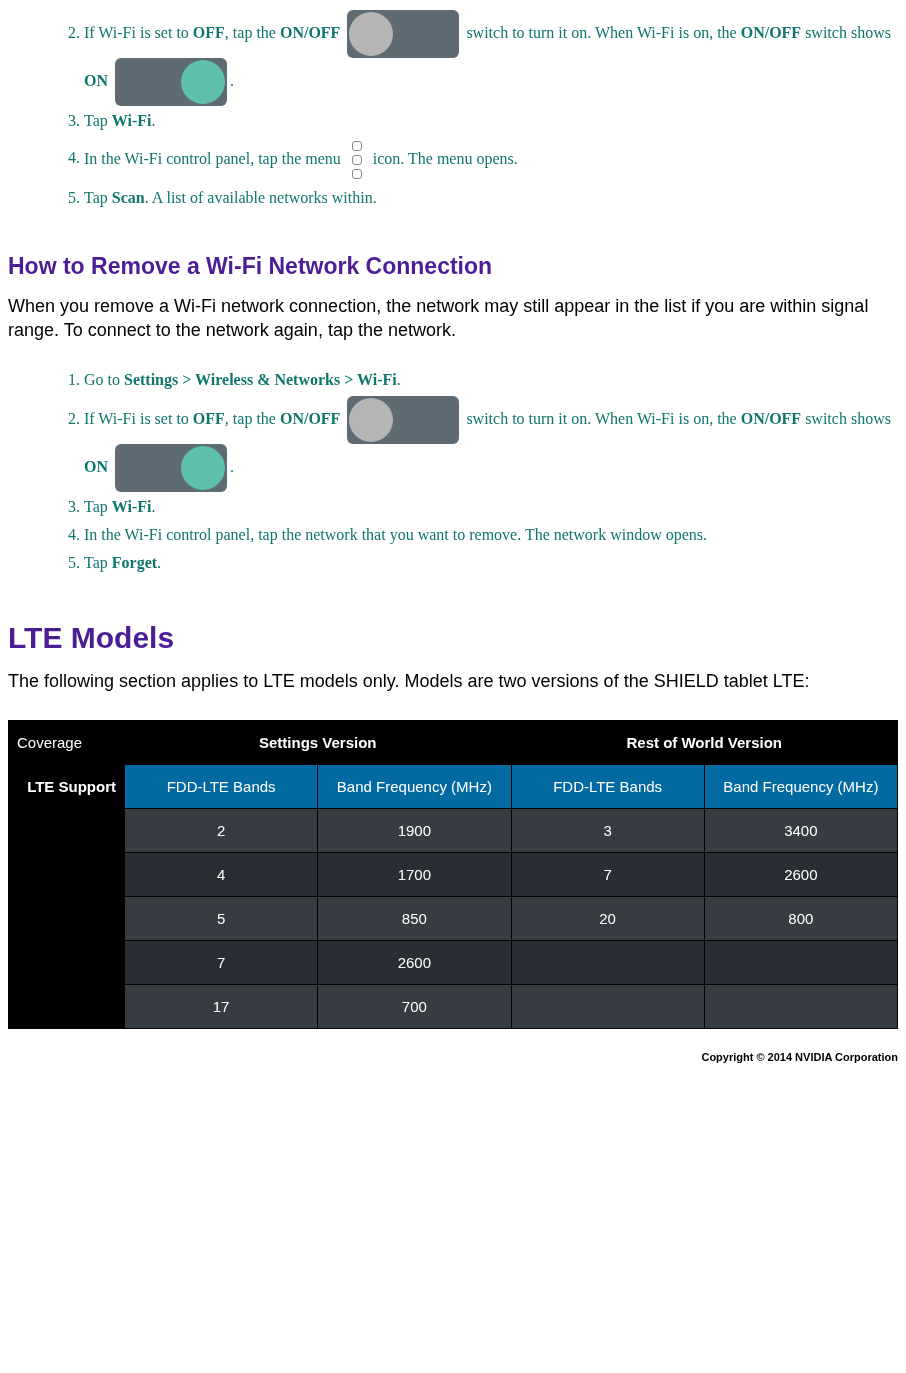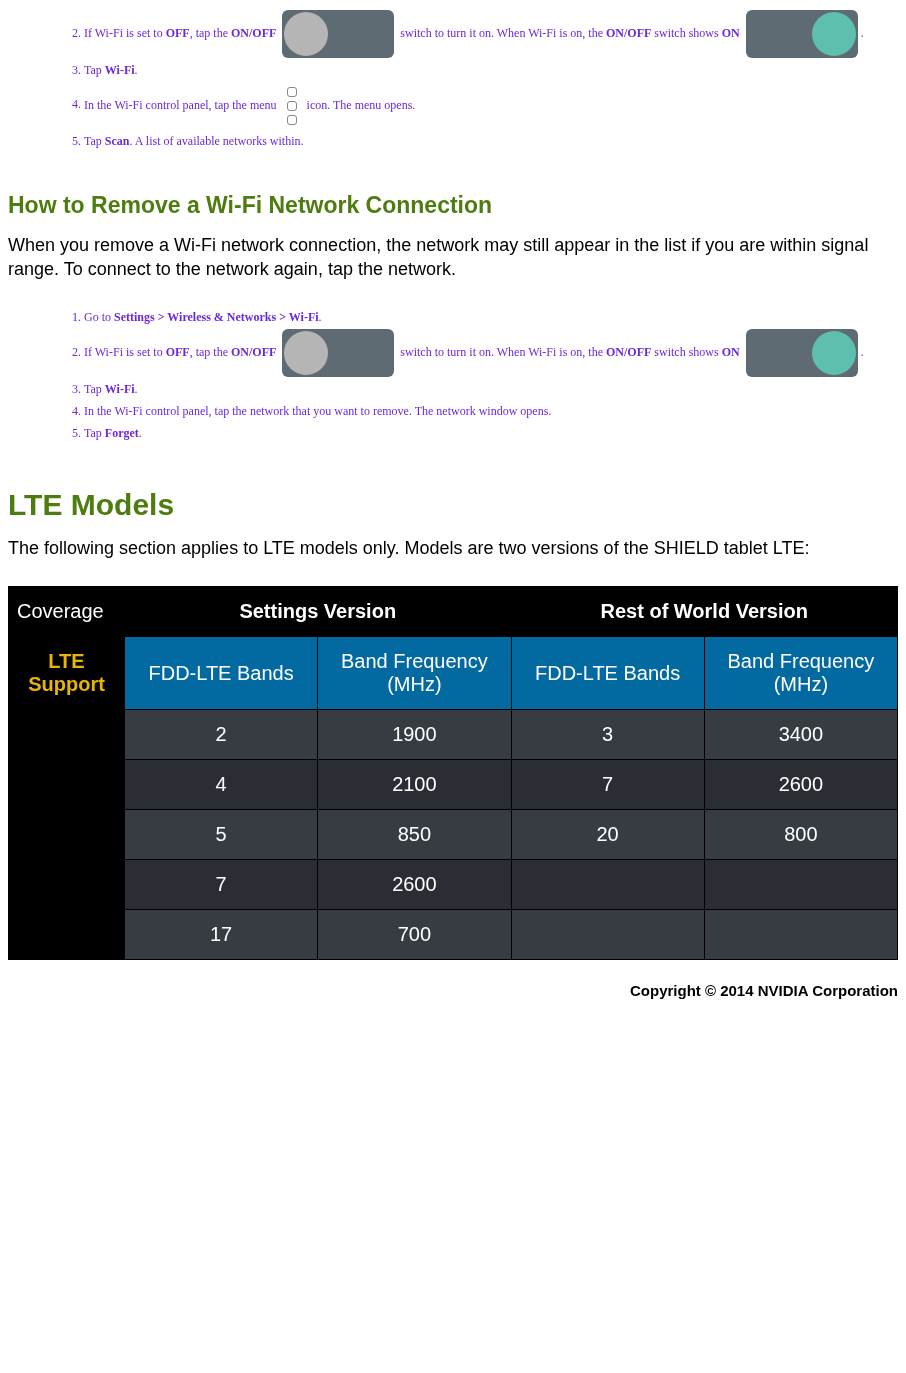--- a/index.html
+++ b/index.html
@@ -6,22 +6,22 @@
     body {
       font-family: Arial, Helvetica, sans-serif;
       background: #fff;
       color: #000;
       width: 906px;
       padding: 10px 8px;
     }
     ol { list-style-position: outside; padding-left: 76px; }
     ol li {
       font-family: Georgia, 'Times New Roman', serif;
-      font-size: 12px;
-      color: #6d28d9;
+      font-size: 16px;
+      color: #0f766e;
       line-height: 1.55;
       margin-bottom: 3px;
     }
     ol li strong { font-weight: bold; }
     .toggle-off, .toggle-on {
       display: inline-block;
       width: 112px; height: 48px;
       border-radius: 6px;
       vertical-align: middle;
       position: relative;
@@ -56,21 +56,21 @@
     .menu-dots span {
       display: block;
       width: 10px; height: 10px;
       border: 1.5px solid #888;
       border-radius: 3px;
       margin: 4px auto;
     }
     h2.section-title {
       font-family: Arial, Helvetica, sans-serif;
       font-weight: bold;
-      color: #4d7c0f;
+      color: #4c1d95;
       font-size: 23px;
       margin-top: 42px;
       margin-bottom: 14px;
     }
     h2.section-title.lte { font-size: 30px; margin-top: 46px; }
     p.intro {
       font-family: Arial, Helvetica, sans-serif;
       font-size: 18px;
       color: #000;
       line-height: 1.35;
@@ -79,41 +79,41 @@
     table.lte {
       width: 100%;
       border-collapse: collapse;
       table-layout: fixed;
       margin-top: 6px;
     }
     table.lte th, table.lte td {
       border: 1px solid #000;
       padding: 13px 8px;
       font-family: Arial, Helvetica, sans-serif;
-      font-size: 20px;
+      font-size: 15px;
       text-align: center;
       vertical-align: middle;
     }
     table.lte td.left-label, table.lte th.left-label {
       text-align: left;
       font-weight: normal;
       width: 116px;
     }
     table.lte tr.r1 th { background: #000; color: #fff; }
     table.lte tr.r1 th.cov { font-weight: normal; }
     table.lte tr.r1 th.ver { font-weight: bold; }
     table.lte tr.r2 th { background: #0369a1; color: #fff; font-weight: normal; }
-    table.lte tr.r2 th.lte-sup { background: #000; color: #eab308; font-weight: bold; text-align: center; }
+    table.lte tr.r2 th.lte-sup { background: #000; color: #ffffff; font-weight: bold; text-align: right; }
     table.lte td.dark1 { background: #373b42; color: #fff; }
     table.lte td.dark2 { background: #2a2e34; color: #fff; }
     table.lte td.black { background: #000; color: #fff; }
     .copyright {
       text-align: right;
       font-family: Arial, Helvetica, sans-serif;
-      font-size: 15px;
+      font-size: 11px;
       font-weight: bold;
       color: #000;
       margin-top: 22px;
     }
   </style>
 </head>
 <body>
 
 <ol start="2">
   <li>
@@ -174,21 +174,21 @@
   </tr>
   <tr>
     <td class="black left-label" rowspan="5"></td>
     <td class="dark1">2</td>
     <td class="dark1">1900</td>
     <td class="dark1">3</td>
     <td class="dark1">3400</td>
   </tr>
   <tr>
     <td class="dark2">4</td>
-    <td class="dark2">2100</td>
+    <td class="dark2">1700</td>
     <td class="dark2">7</td>
     <td class="dark2">2600</td>
   </tr>
   <tr>
     <td class="dark1">5</td>
     <td class="dark1">850</td>
     <td class="dark1">20</td>
     <td class="dark1">800</td>
   </tr>
   <tr>

